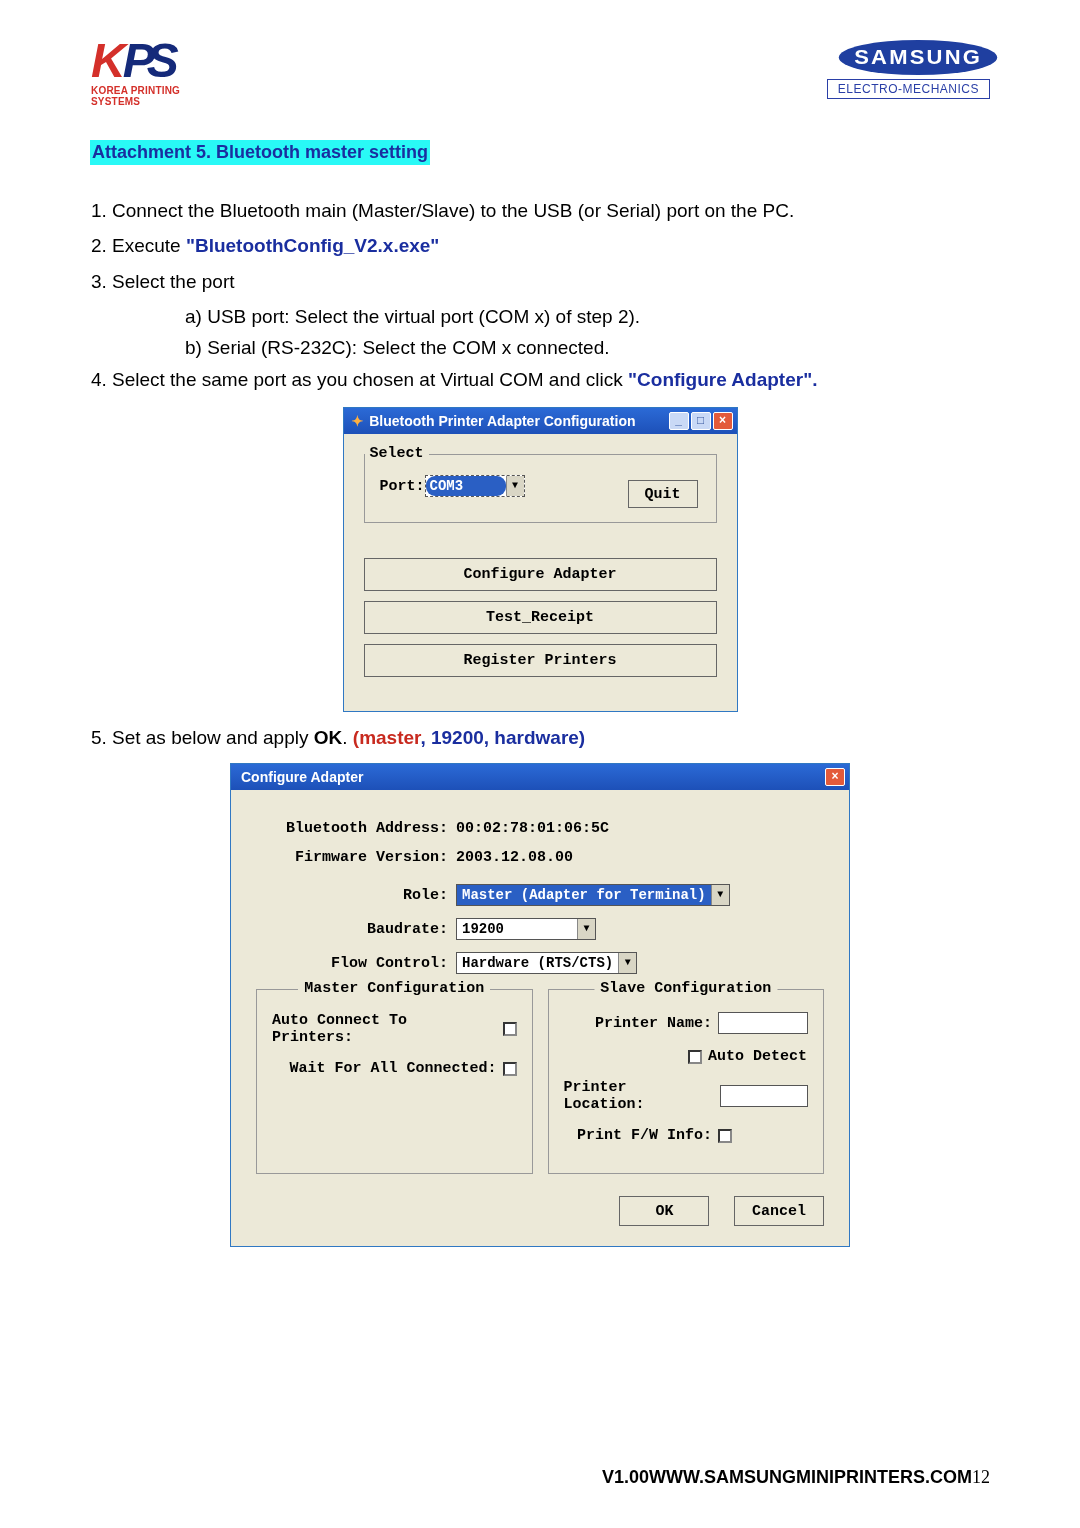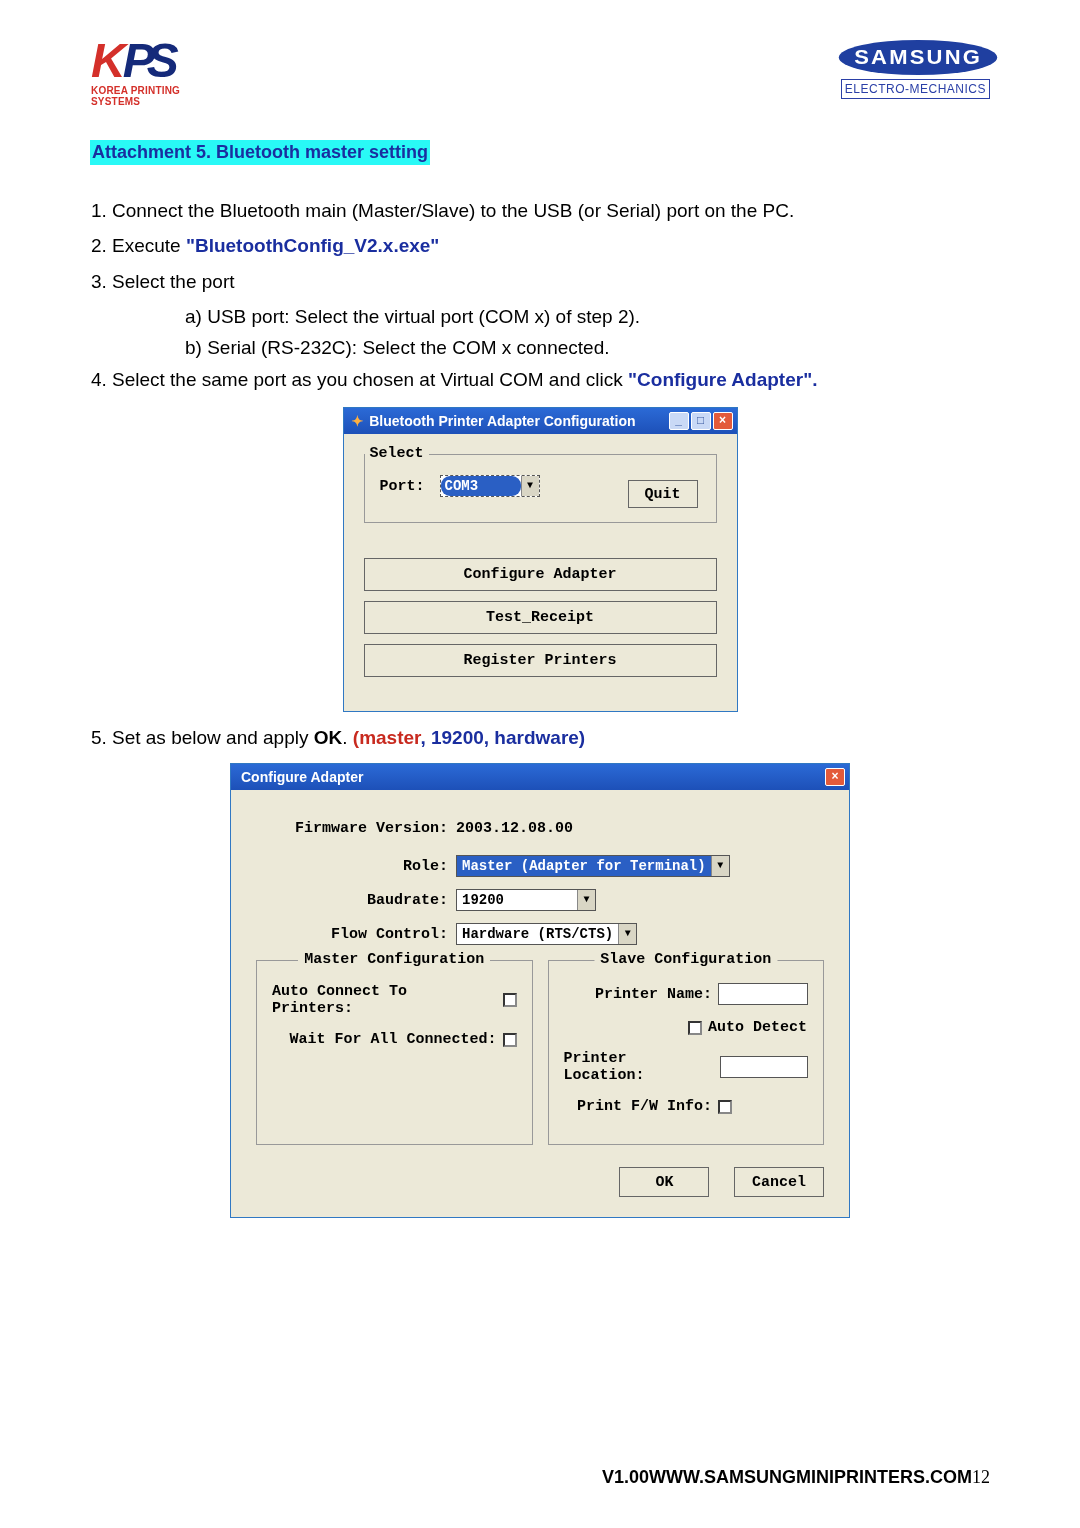--- a/index.html
+++ b/index.html
@@ -47,21 +47,21 @@
     letter-spacing: 2px;
     padding: 6px 14px;
     border-radius: 50%;
     display: inline-block;
     transform: scaleX(1.1);
   }
   .samsung-sub {
     color:#2a3fa7;
     font-size: 12px;
     border:1px solid #2a3fa7;
-    padding: 2px 3px;
+    padding: 2px 10px;
     display:inline-block;
     margin-top:4px;
     letter-spacing: 0.5px;
   }
   .section-heading {
     background: #29f9f6;
     color: #1a2e9f;
     font-weight: bold;
     font-size: 18px;
     padding: 2px 2px;
@@ -114,21 +114,21 @@
     margin-bottom:35px;
   }
   .group-title {
     position:absolute;
     top:-10px; left:0;
     background:#ece9d8;
     padding:0 5px;
     font-weight:bold;
     font-size:15px;
   }
-  .port-row { display:flex; align-items:center; gap:15px;}
+  .port-row { display:flex; align-items:center; gap:0;}
   .port-label { font-weight:bold; font-size:15px;}
   .combo {
     background:#fff;
     border:1px solid #666;
     display:inline-flex;
     align-items:center;
     height:22px;
   }
   .combo.hash { border:1px dashed #555; }
   .combo-val {
@@ -296,20 +296,24 @@
   
   <div class="dialog2">
     <div class="titlebar2">
       <span>Configure Adapter</span>
       <span class="title-icons">
         <span class="win-btn close">×</span>
       </span>
     </div>
     <div class="dialog2-body">
       <div class="form-row">
+        <span class="form-label">Bluetooth Address:</span>
+        <span class="form-val">00:02:78:01:06:5C</span>
+      </div>
+      <div class="form-row">
         <span class="form-label">Firmware Version:</span>
         <span class="form-val">2003.12.08.00</span>
       </div>
       <div class="form-row" style="margin-top:18px;">
         <span class="form-label">Role:</span>
         <span class="combo2">
           <span class="combo2-val sel">Master (Adapter for Terminal)</span>
           <span class="combo2-arrow">▼</span>
         </span>
       </div>

